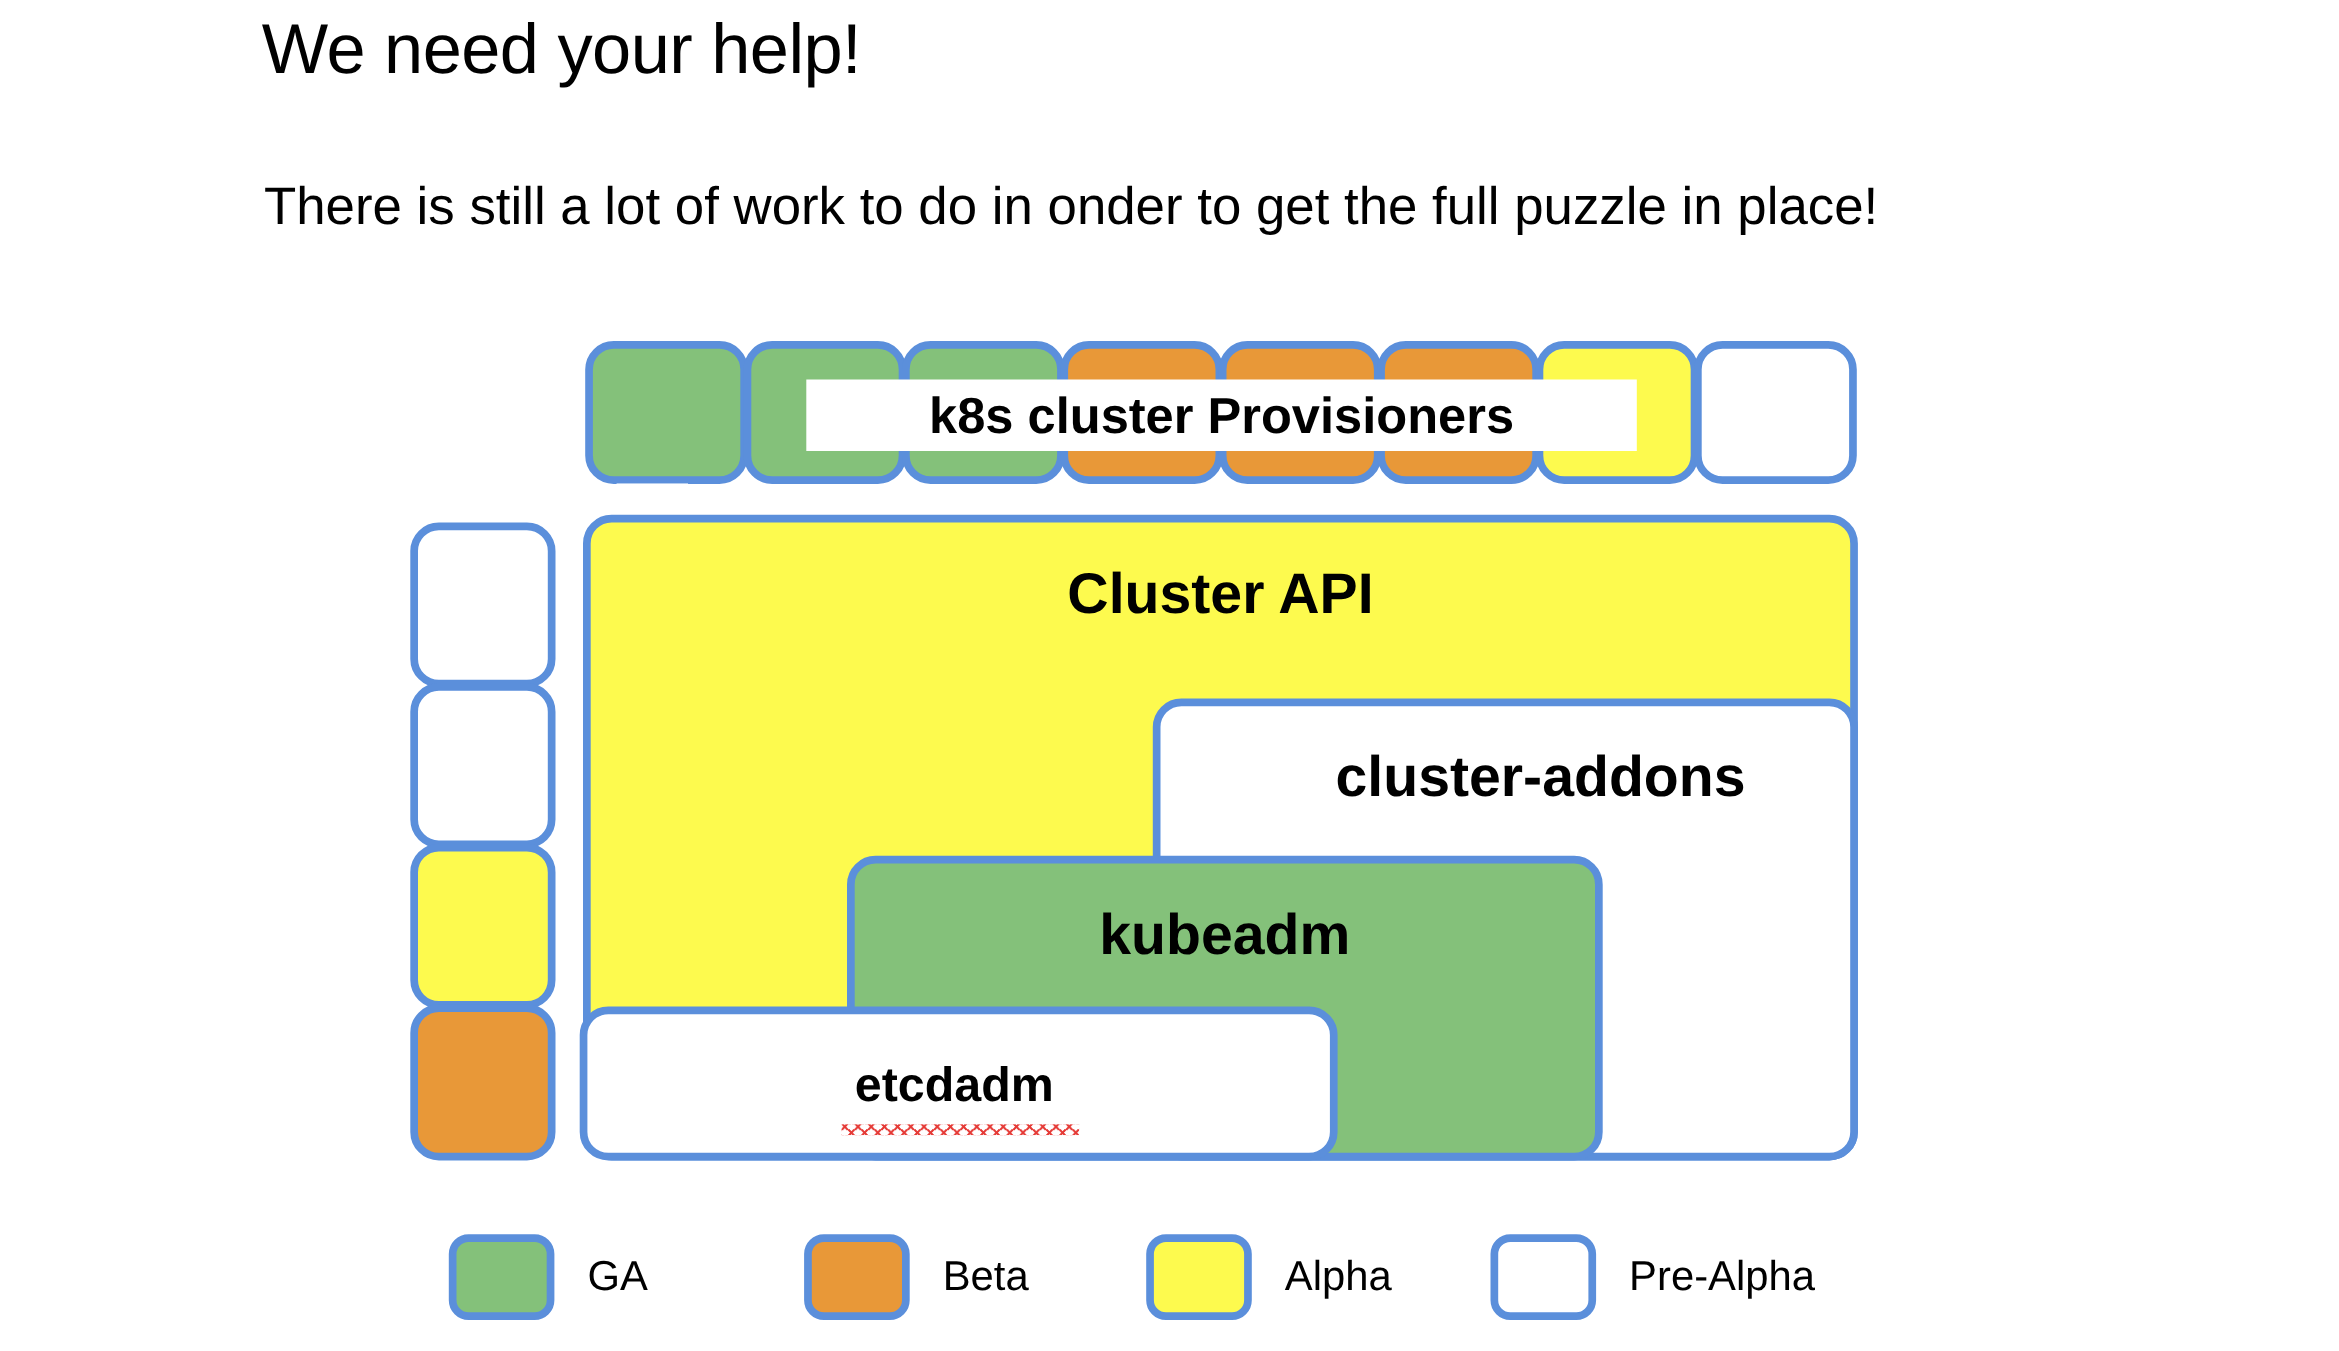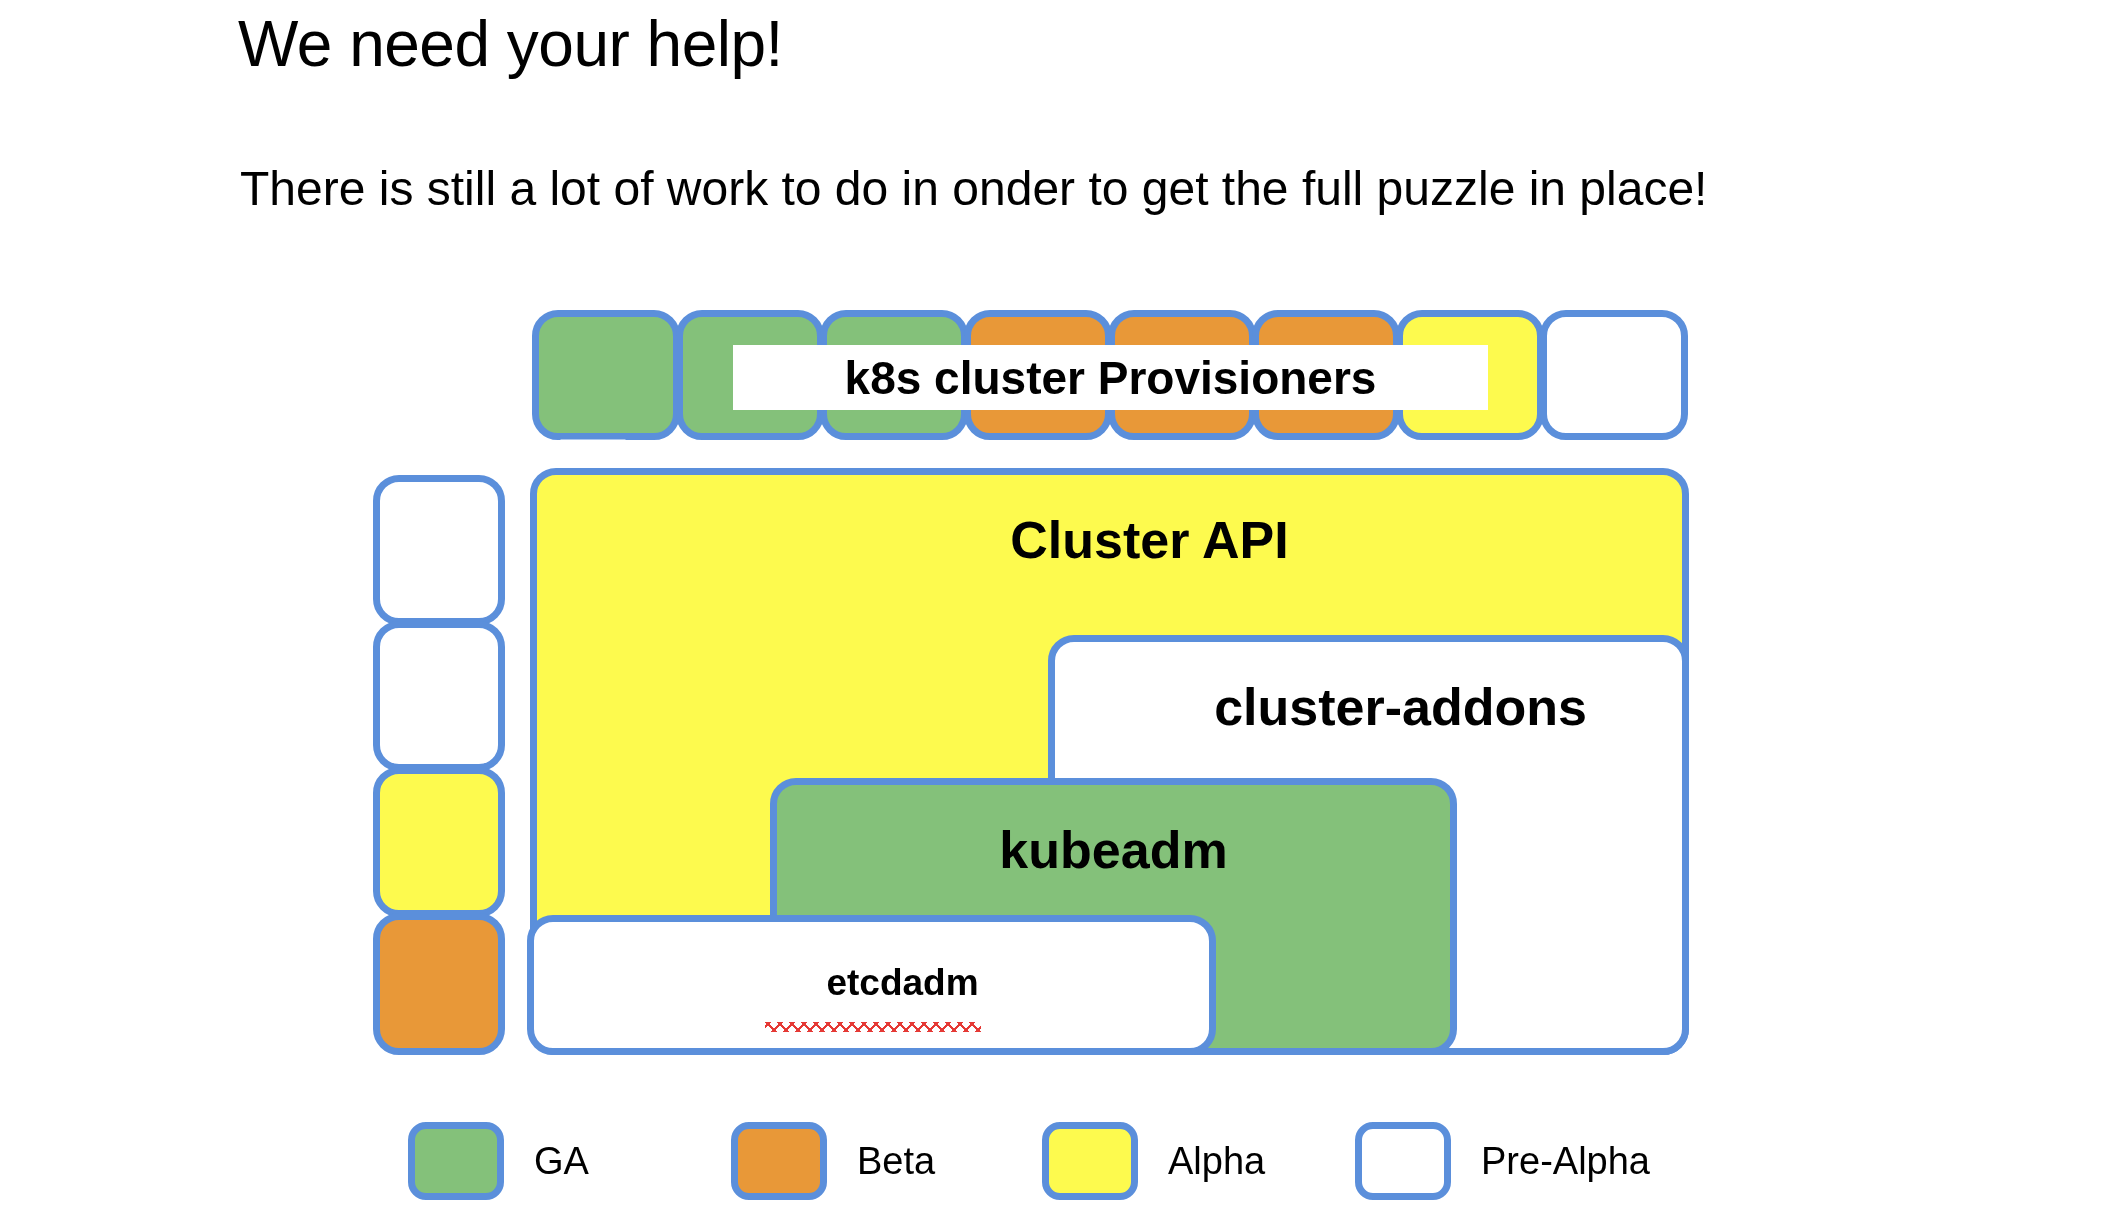--- a/index.html
+++ b/index.html
@@ -149,30 +149,30 @@
 
   <div class="banner" style="left:288px; top:712px; width:610px; height:65px;
               font-size:46px; transform: rotate(-90deg); transform-origin: center center;">
     <span>Component Config</span>
   </div>
 </div>
 
 <div>
 
   <div class="node yellow" style="left:530px; top:468px; width:1159px; height:587px;"></div>
-  <div class="node-label" style="left:530px; top:510px; width:1159px; font-size:52px;padding-left:40px;">Cluster API</div>
+  <div class="node-label" style="left:530px; top:510px; width:1159px; font-size:52px;">Cluster API</div>
 
   <div class="node white" style="left:1048px; top:635px; width:641px; height:420px;"></div>
   <div class="node-label" style="left:1048px; top:677px; width:641px; font-size:52px;margin-left:32px;">cluster-addons</div>
 
   <div class="node green" style="left:770px; top:778px; width:687px; height:277px;"></div>
   <div class="node-label" style="left:770px; top:820px; width:687px; font-size:52px;">kubeadm</div>
 
   <div class="node white" style="left:527px; top:915px; width:689px; height:140px;"></div>
-  <div class="node-label" style="left:558px; top:962px; width:689px; font-size:37px;">etcdadm</div>
+  <div class="node-label" style="left:523px; top:962px; width:689px; font-size:44px;">etcdadm</div>
   <div class="squiggle" style="left:765px; top:1022px; width:216px;"></div>
 </div>
 
 <div id="legend">
 
   <div class="legend-item" style="left:408px; width:320px;">
     <div class="legend-swatch" style="background:#84c17a;"></div>
     <div class="legend-text">GA</div>
   </div>
 

